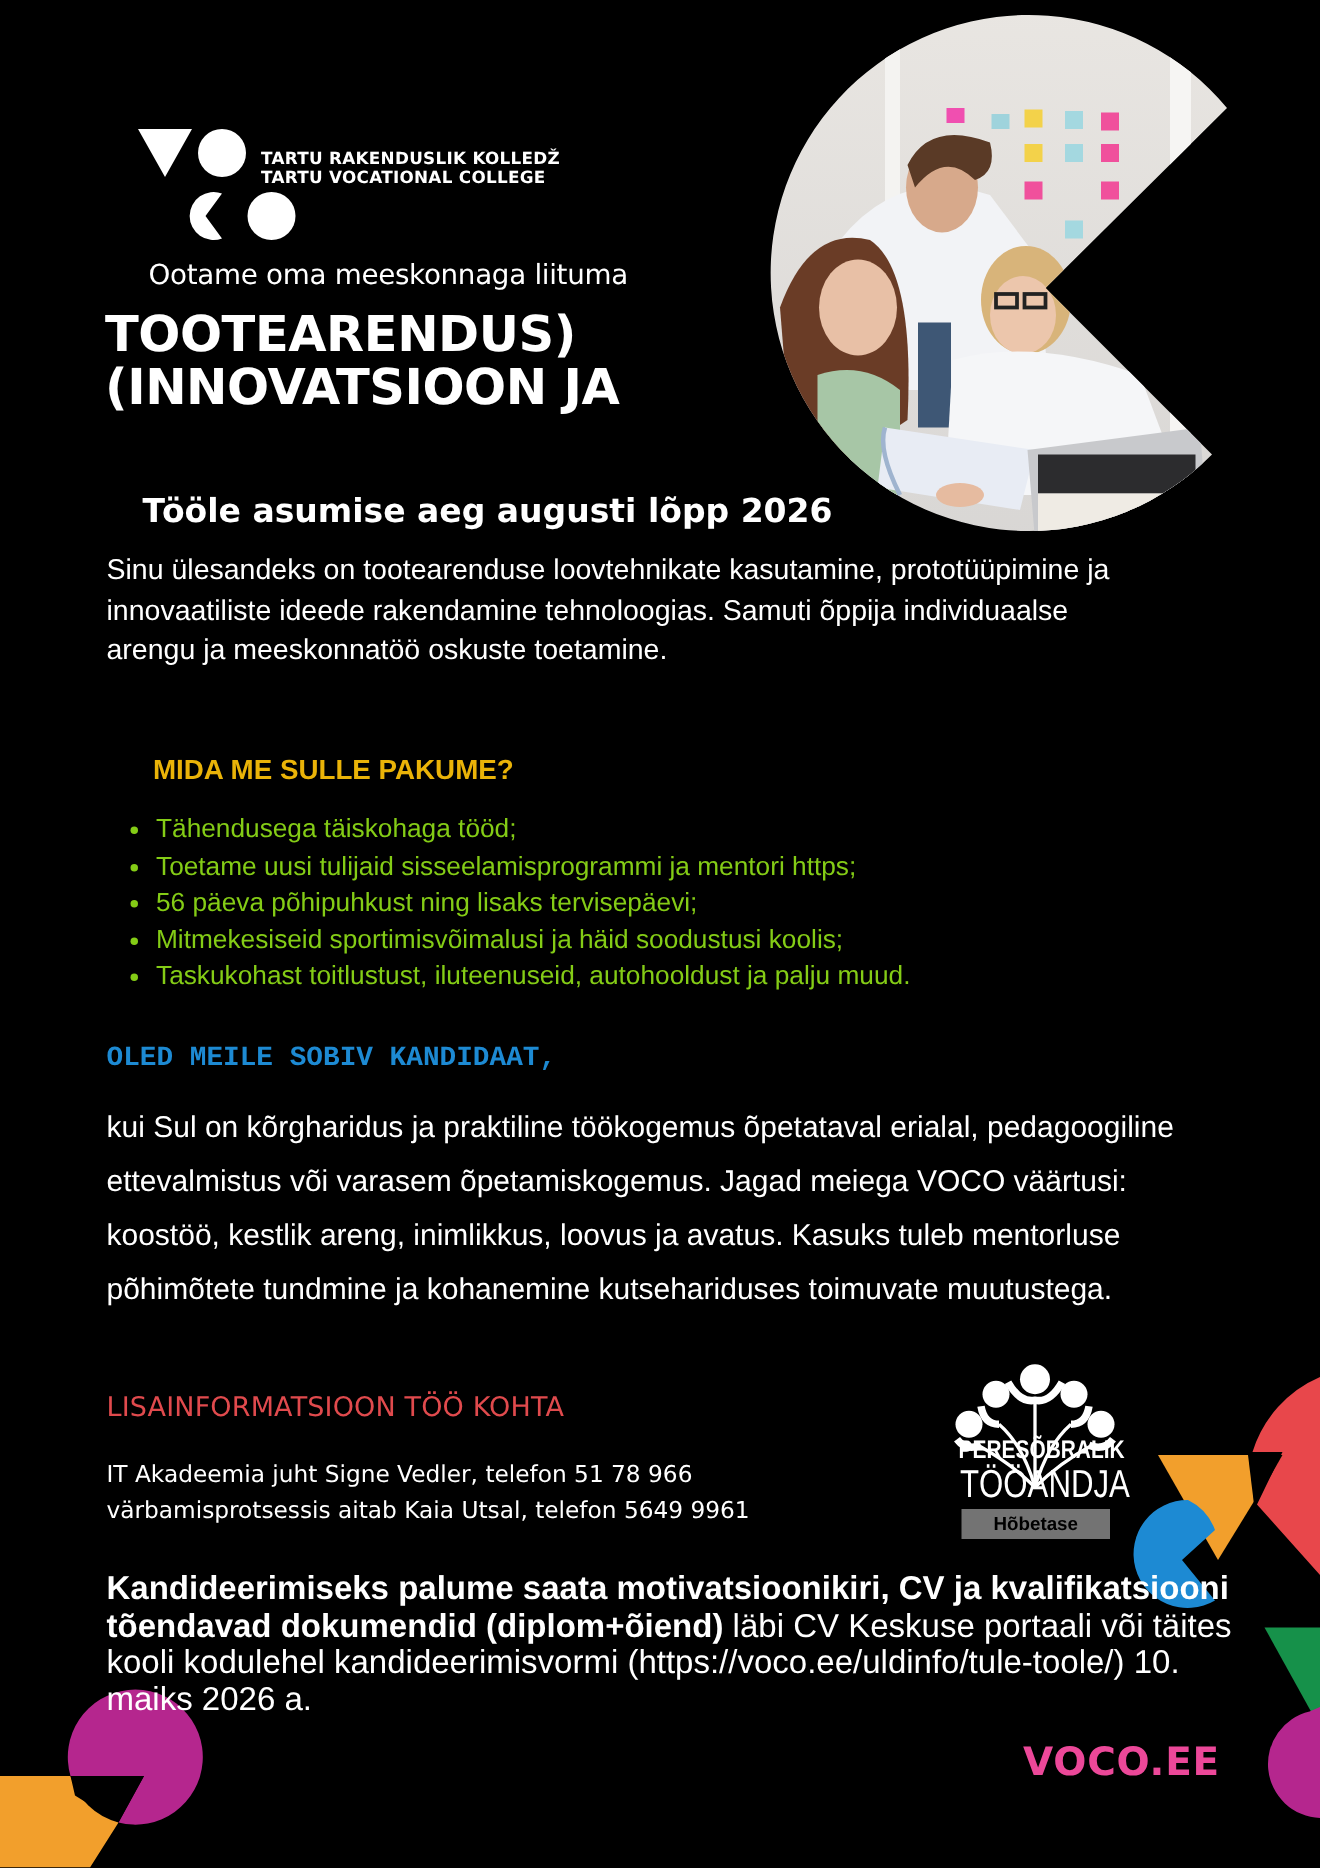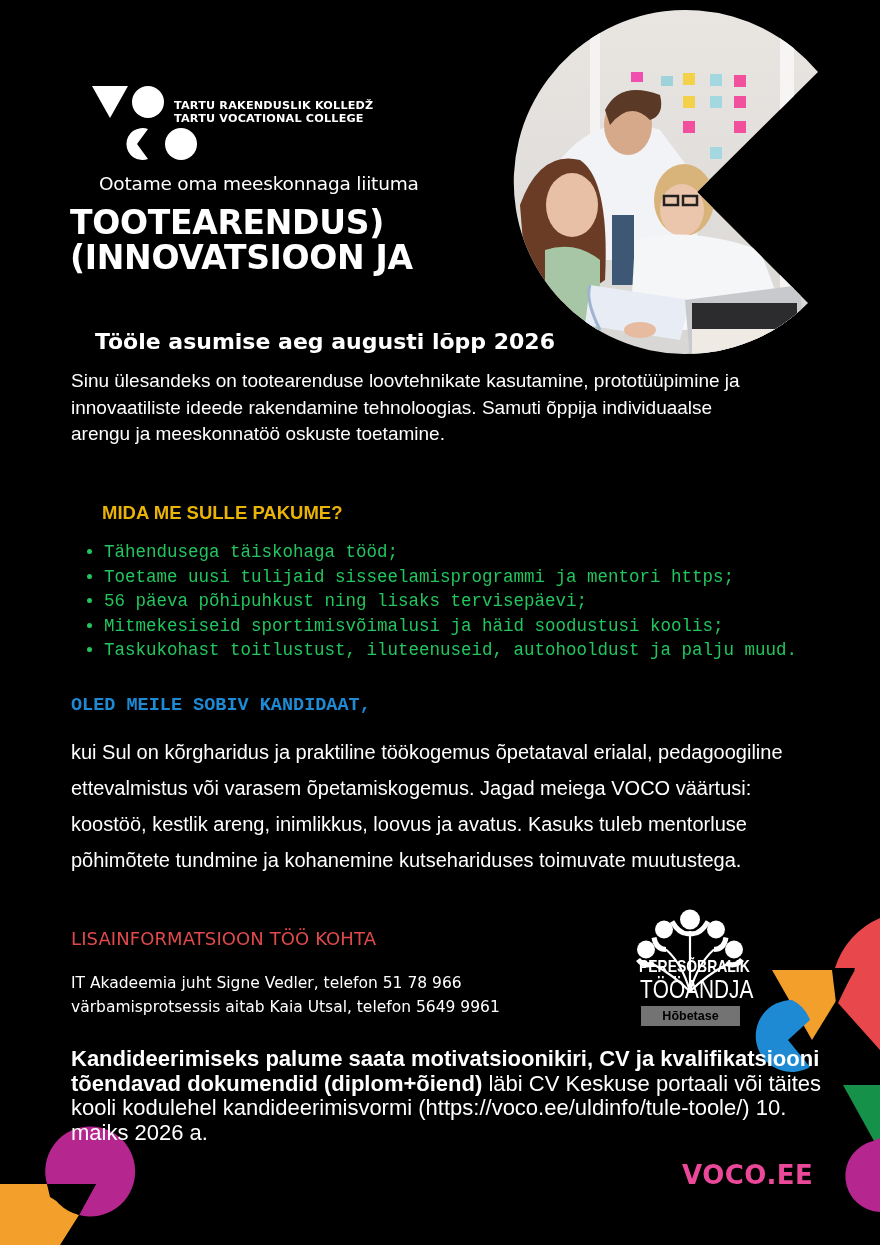--- a/index.html
+++ b/index.html
@@ -6,21 +6,21 @@
   body{width:880px;height:1245px;background:#000;position:relative;overflow:hidden;font-family:"DejaVu Sans","Liberation Sans",sans-serif;color:#fff;}
   .abs{position:absolute;}
   
   .logo-mark{left:92px;top:84px;width:110px;height:78px;}
   .logo-text{left:174px;top:88px;font-family:"DejaVu Sans",sans-serif;font-weight:bold;font-size:11.2px;line-height:13px;letter-spacing:0.2px;color:#fff;margin-top:11px;}
   .intro{left:71px;top:173px;font-size:18.5px;color:#fff;letter-spacing:-0.2px;margin-left:28px;}
   .title{left:70px;top:205px;font-family:"DejaVu Sans",sans-serif;font-weight:bold;font-size:33px;line-height:35px;letter-spacing:-0.3px;color:#fff;}
   .start{left:71px;top:329px;font-size:22px;font-weight:bold;color:#fff;margin-left:24px;}
   .desc{left:71px;top:368px;width:680px;font-family:"Liberation Sans",sans-serif;font-size:19px;line-height:26.5px;color:#fff;}
   .h-orange{left:71px;top:502px;font-family:"Liberation Sans",sans-serif;font-weight:bold;font-size:18.5px;color:#eab308;margin-left:31px;}
-  .offers{left:80px;top:540px;margin:0;padding:0 0 0 24px;font-family:Liberation Mono, monospace;font-size:17.5px;line-height:24.5px;color:#22c55e;}
+  .offers{left:80px;top:540px;margin:0;padding:0 0 0 24px;font-family:Liberation Sans, sans-serif;font-size:17.5px;line-height:24.5px;color:#84cc16;}
   .offers li{margin:0;padding:0;}
   .h-blue{left:71px;top:695px;font-family:Liberation Mono, monospace;font-weight:bold;font-size:18.5px;color:#1d8ad3;}
   .cand{left:71px;top:734px;width:760px;font-family:"Liberation Sans",sans-serif;font-size:20px;line-height:36px;color:#fff;}
   .h-red{left:71px;top:928px;font-size:18px;color:#e04a4d;letter-spacing:0.1px;}
   .contacts{left:71px;top:971px;font-size:15.5px;line-height:24px;color:#fff;}
   .apply{left:71px;top:1047px;width:760px;font-family:"Liberation Sans",sans-serif;font-size:22px;line-height:24.5px;color:#fff;}
   .apply b{font-weight:bold;}
   .voco{left:682px;top:1160px;font-family:"DejaVu Sans",sans-serif;font-weight:bold;font-size:26px;letter-spacing:0.5px;color:#ec4899;}
   .photo{left:0;top:0;width:880px;height:380px;}
   .fe-badge{left:630px;top:866px;width:120px;height:165px;}

